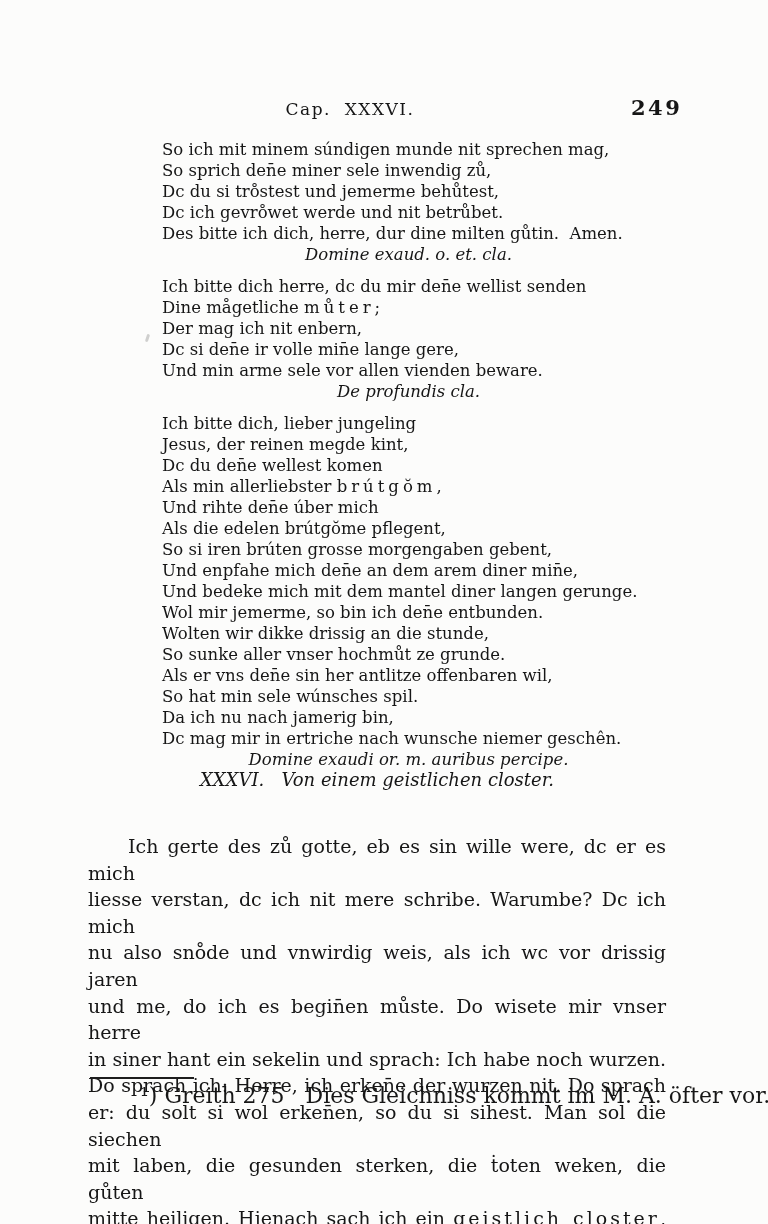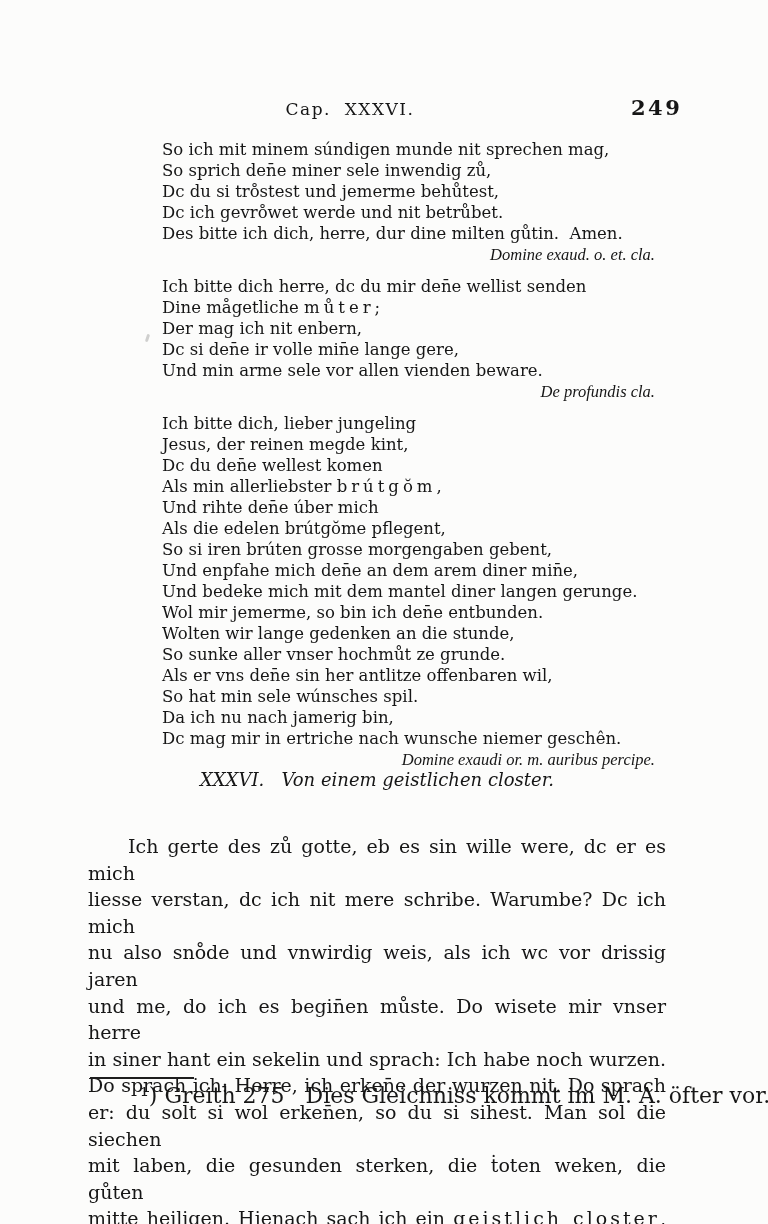--- a/index.html
+++ b/index.html
@@ -17,21 +17,21 @@
   }
   .page-number{
     position:absolute;top:95px;left:631px;width:46px;text-align:right;
     font-size:21px;font-weight:bold;letter-spacing:2.5px;
   }
   
   .poem{position:absolute;left:162px;top:139px;width:493px;font-size:16.5px;line-height:21px;}
   .stanza{margin:0;}
   .stanza + .stanza{margin-top:11px;}
   .vline{white-space:pre;}
-  .latin{font-style:italic;text-align:right;white-space:pre;font-family:Liberation Serif, serif;}
+  .latin{font-style:italic;text-align:center;white-space:pre;}
   .spaced-poem{letter-spacing:4px;}
   
   .section-heading{
     position:absolute;left:88px;top:769px;width:578px;text-align:center;
     font-style:italic;font-size:18px;white-space:pre;
   }
   
   .prose{position:absolute;left:88px;top:805px;width:578px;font-size:19px;line-height:26.6px;}
   .pline{text-align:justify;text-align-last:justify;}
   .pline.indent{text-indent:40px;margin-top:28px;}
@@ -72,21 +72,21 @@
       <div class="vline">Ich bitte dich, lieber jungeling</div>
       <div class="vline">Jesus, der reinen megde kint,</div>
       <div class="vline">Dc du den̄e wellest komen</div>
       <div class="vline"><span>Als min allerliebster </span><span class="spaced-poem">brútgŏm</span><span>,</span></div>
       <div class="vline">Und rihte den̄e úber mich</div>
       <div class="vline">Als die edelen brútgŏme pflegent,</div>
       <div class="vline">So si iren brúten grosse morgengaben gebent,</div>
       <div class="vline">Und enpfahe mich den̄e an dem arem diner min̄e,</div>
       <div class="vline">Und bedeke mich mit dem mantel diner langen gerunge.</div>
       <div class="vline">Wol mir jemerme, so bin ich den̄e entbunden.</div>
-      <div class="vline">Wolten wir lange gedenken an die stunde,</div>
+      <div class="vline">Wolten wir dikke drissig an die stunde,</div>
       <div class="vline">So sunke aller vnser hochmůt ze grunde.</div>
       <div class="vline">Als er vns den̄e sin her antlitze offenbaren wil,</div>
       <div class="vline">So hat min sele wúnsches spil.</div>
       <div class="vline">Da ich nu nach jamerig bin,</div>
       <div class="vline">Dc mag mir in ertriche nach wunsche niemer geschên.</div>
       <div class="latin">Domine exaudi or. m. auribus percipe.</div>
     </div>
   </div>
 
   <div class="speck"></div>

